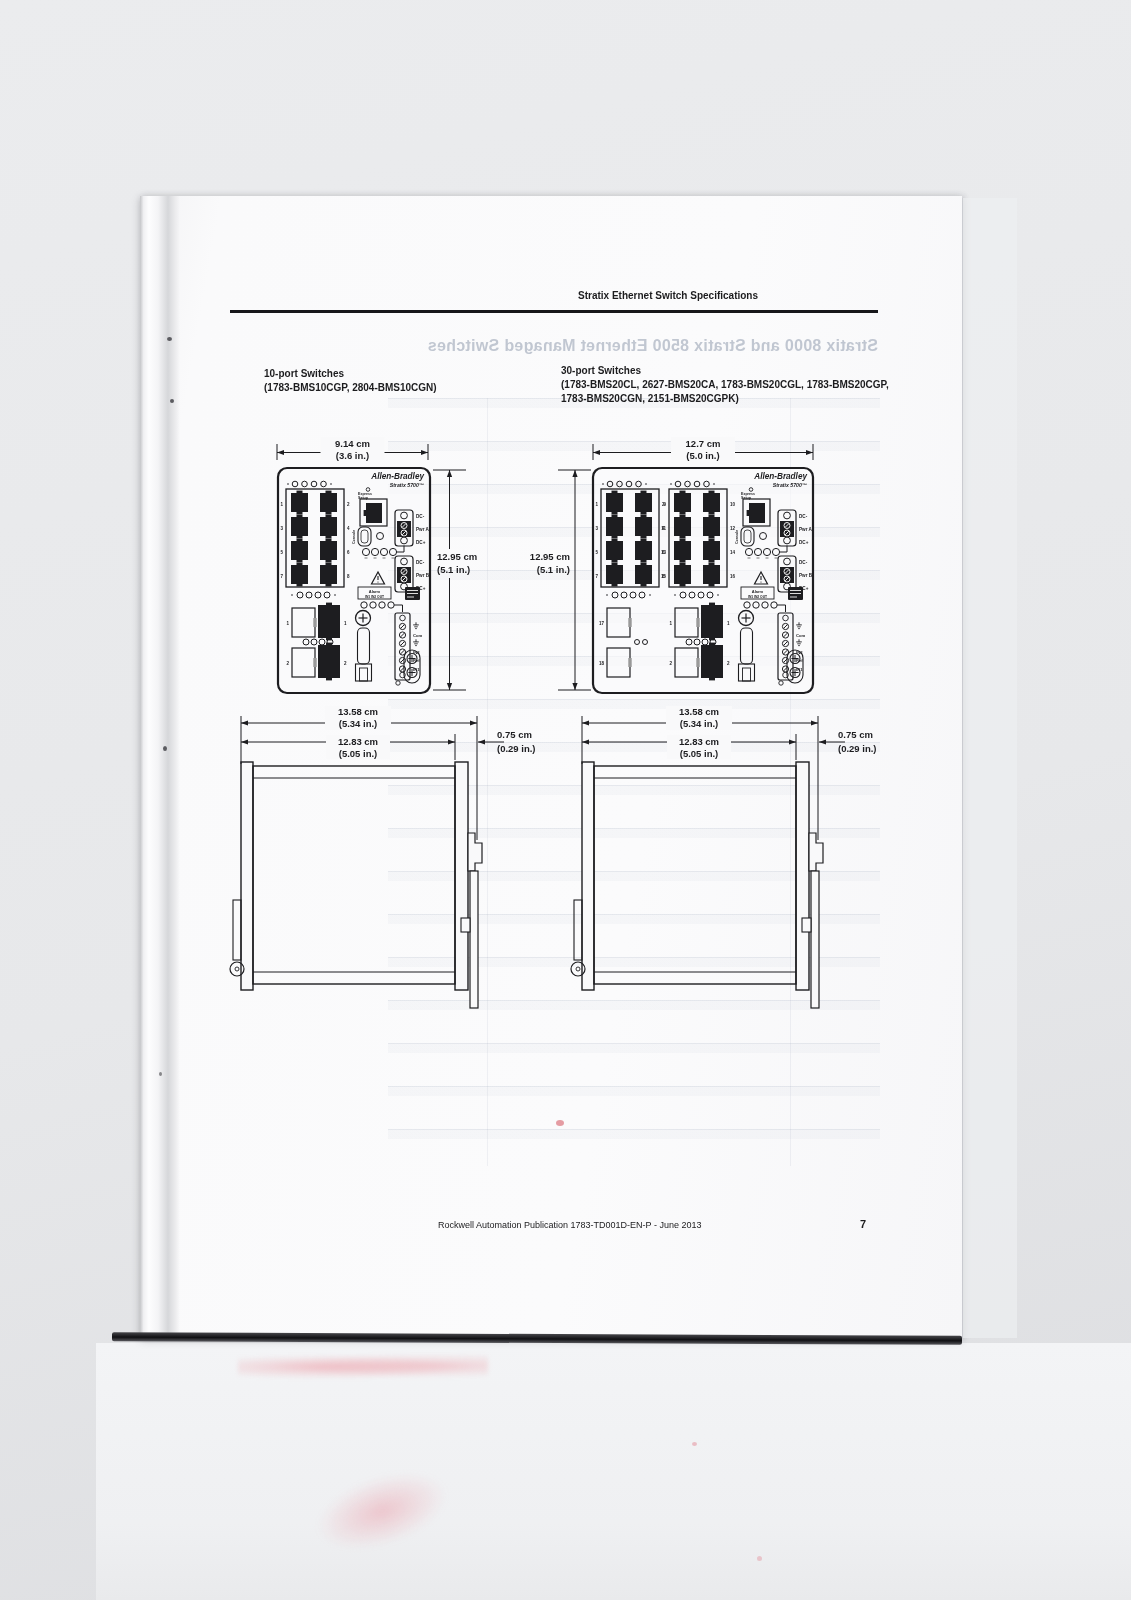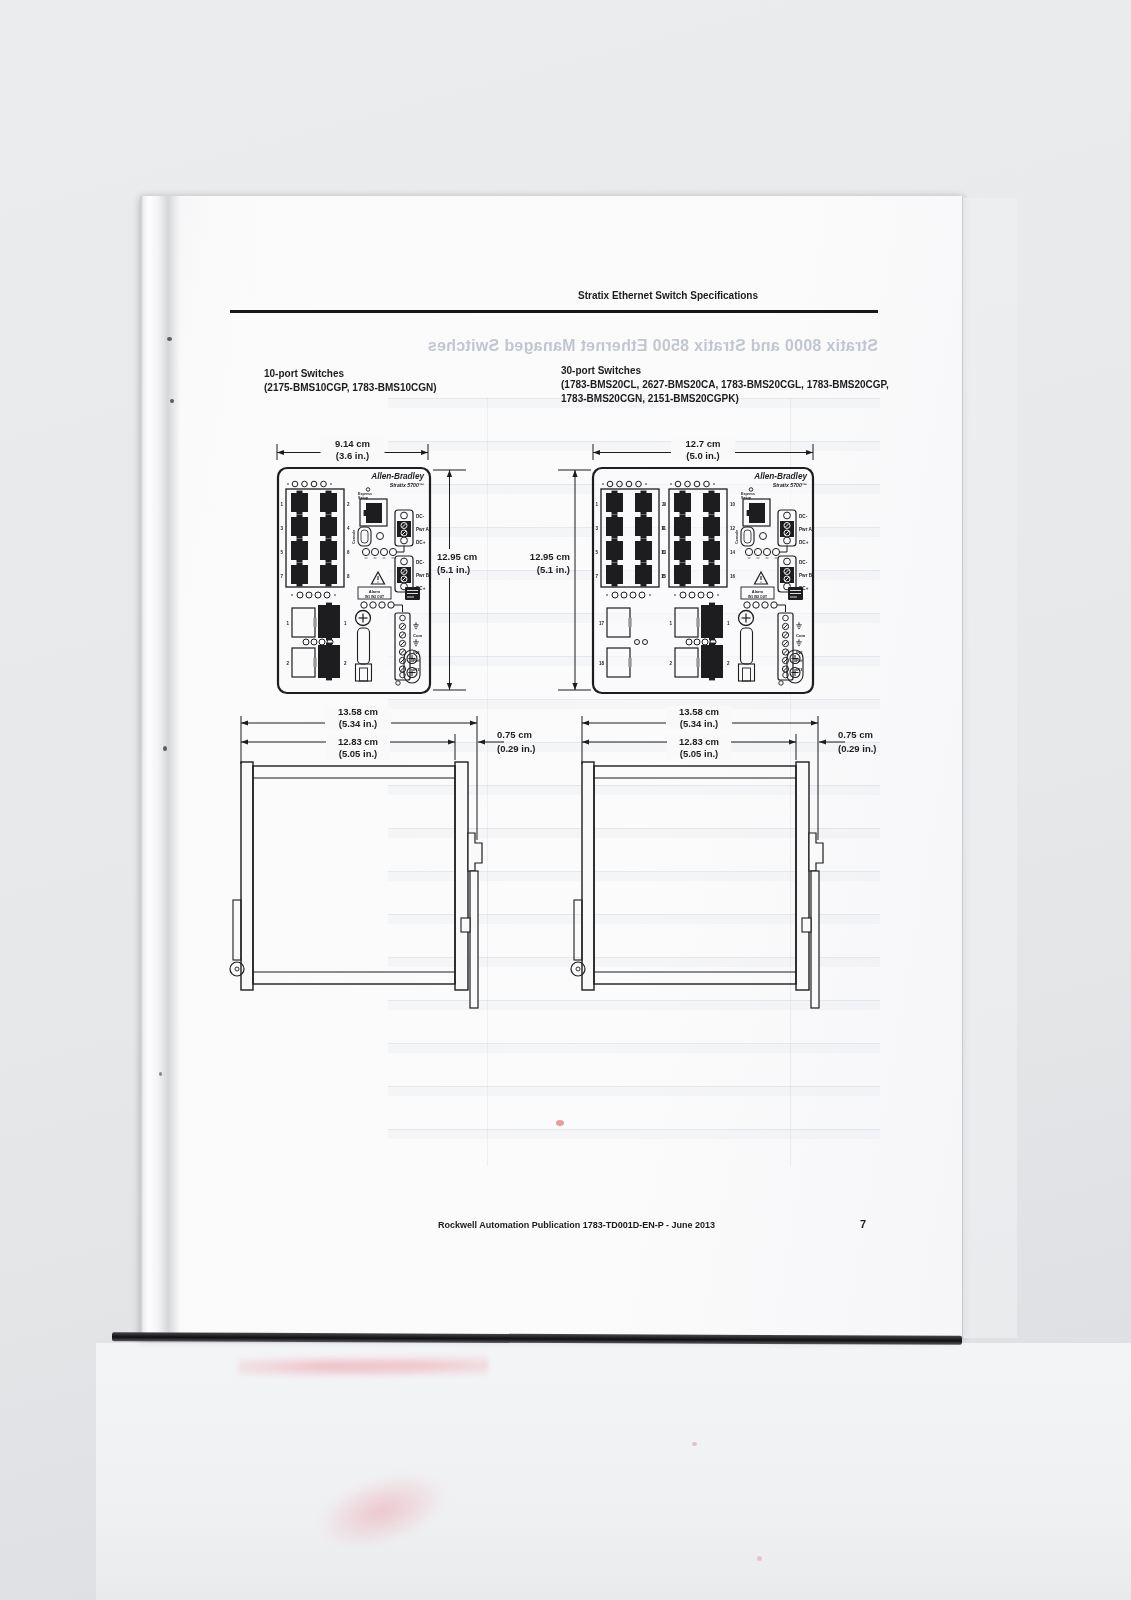--- a/index.html
+++ b/index.html
@@ -28,21 +28,21 @@
     color:rgba(112,126,150,.42);transform:scaleX(-1);filter:blur(.6px);letter-spacing:.3px;white-space:nowrap;
   }
   .ghost-lines{
     left:388px;top:398px;width:492px;height:768px;
     background:
       repeating-linear-gradient(180deg, rgba(125,140,165,.13) 0 1px, rgba(0,0,0,0) 1px 43px),
       repeating-linear-gradient(180deg, rgba(130,145,170,.05) 0 10px, rgba(0,0,0,0) 10px 43px);
   }
   .ghost-v{top:398px;width:1px;height:768px;background:rgba(125,140,165,.10);}
   .seclabel{font-size:10px;line-height:14px;font-weight:700;color:#1c1c1e;white-space:nowrap;}
-  .footer-text{left:438px;top:1220px;font-size:9px;font-weight:700;color:#1b1b1d;white-space:nowrap;text-align:center;}
+  .footer-text{left:438px;top:1220px;font-size:9px;font-weight:400;color:#1b1b1d;white-space:nowrap;text-align:center;}
   .page-num{left:860px;top:1218px;font-size:11px;font-weight:700;color:#1b1b1d;}
   svg#art{left:0;top:0;}
   .speck{background:#5b5b60;border-radius:50%;}
   .smudge{pointer-events:none;}
 </style>
 </head>
 <body>
 
 <div class="abs under-sheet"></div>
 <div class="abs page"></div>
@@ -52,21 +52,21 @@
 <div class="abs ghost-title">Stratix 8000 and Stratix 8500 Ethernet Managed Switches</div>
 <div class="abs ghost-lines"></div>
 <div class="abs ghost-v" style="left:487px;"></div>
 <div class="abs ghost-v" style="left:790px;"></div>
 
 <div class="abs running-header">Stratix Ethernet Switch Specifications</div>
 <div class="abs rule"></div>
 
 <div class="abs seclabel" style="left:264px;top:355px;margin-top:12px;">
   <div>10-port Switches</div>
-  <div>(2175-BMS10CGP, 1783-BMS10CGN)</div>
+  <div>(1783-BMS10CGP, 2804-BMS10CGN)</div>
 </div>
 <div class="abs seclabel" style="left:561px;top:364px;">
   <div>30-port Switches</div>
   <div>(1783-BMS20CL, 2627-BMS20CA, 1783-BMS20CGL, 1783-BMS20CGP,</div>
   <div>1783-BMS20CGN, 2151-BMS20CGPK)</div>
 </div>
 
 <svg id="art" class="abs" width="1131" height="1600" viewBox="0 0 1131 1600">
     <g>
       <rect x="278" y="468" width="152" height="225" rx="9" fill="rgba(250,250,251,0.6)" stroke="#1d1d20" stroke-width="2.2"></rect>

